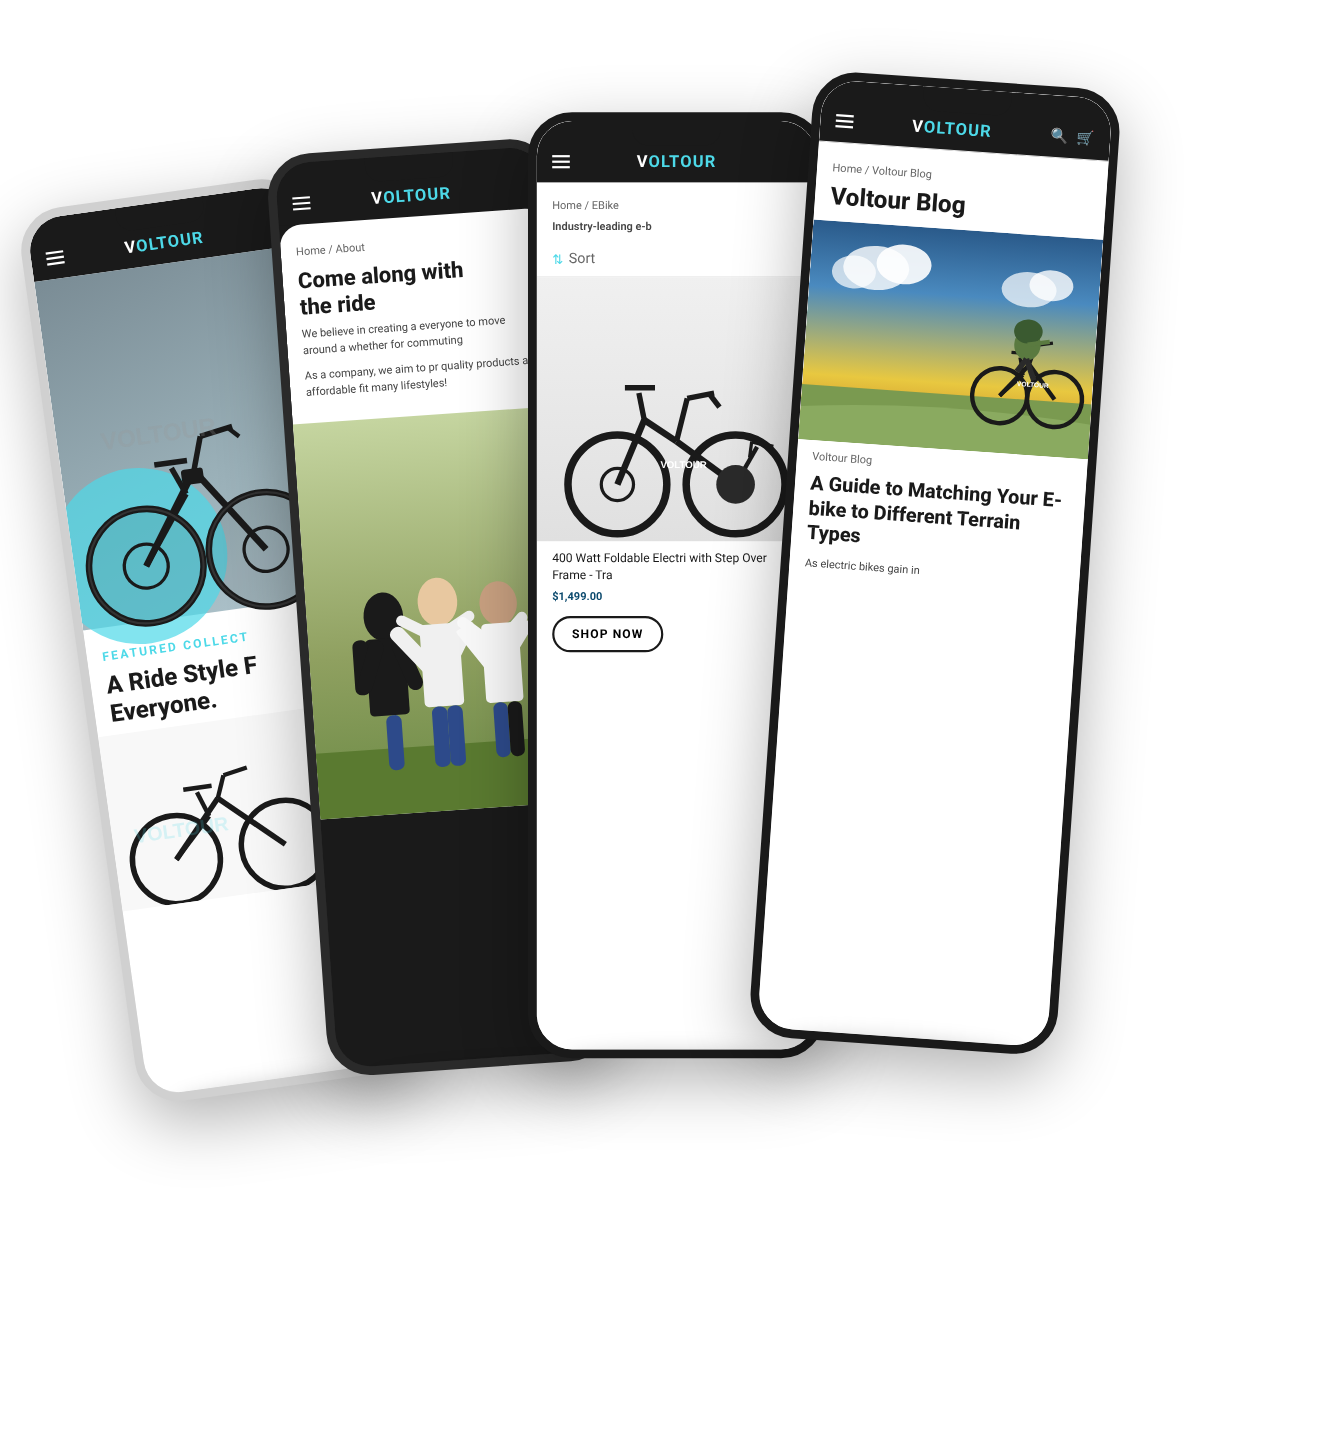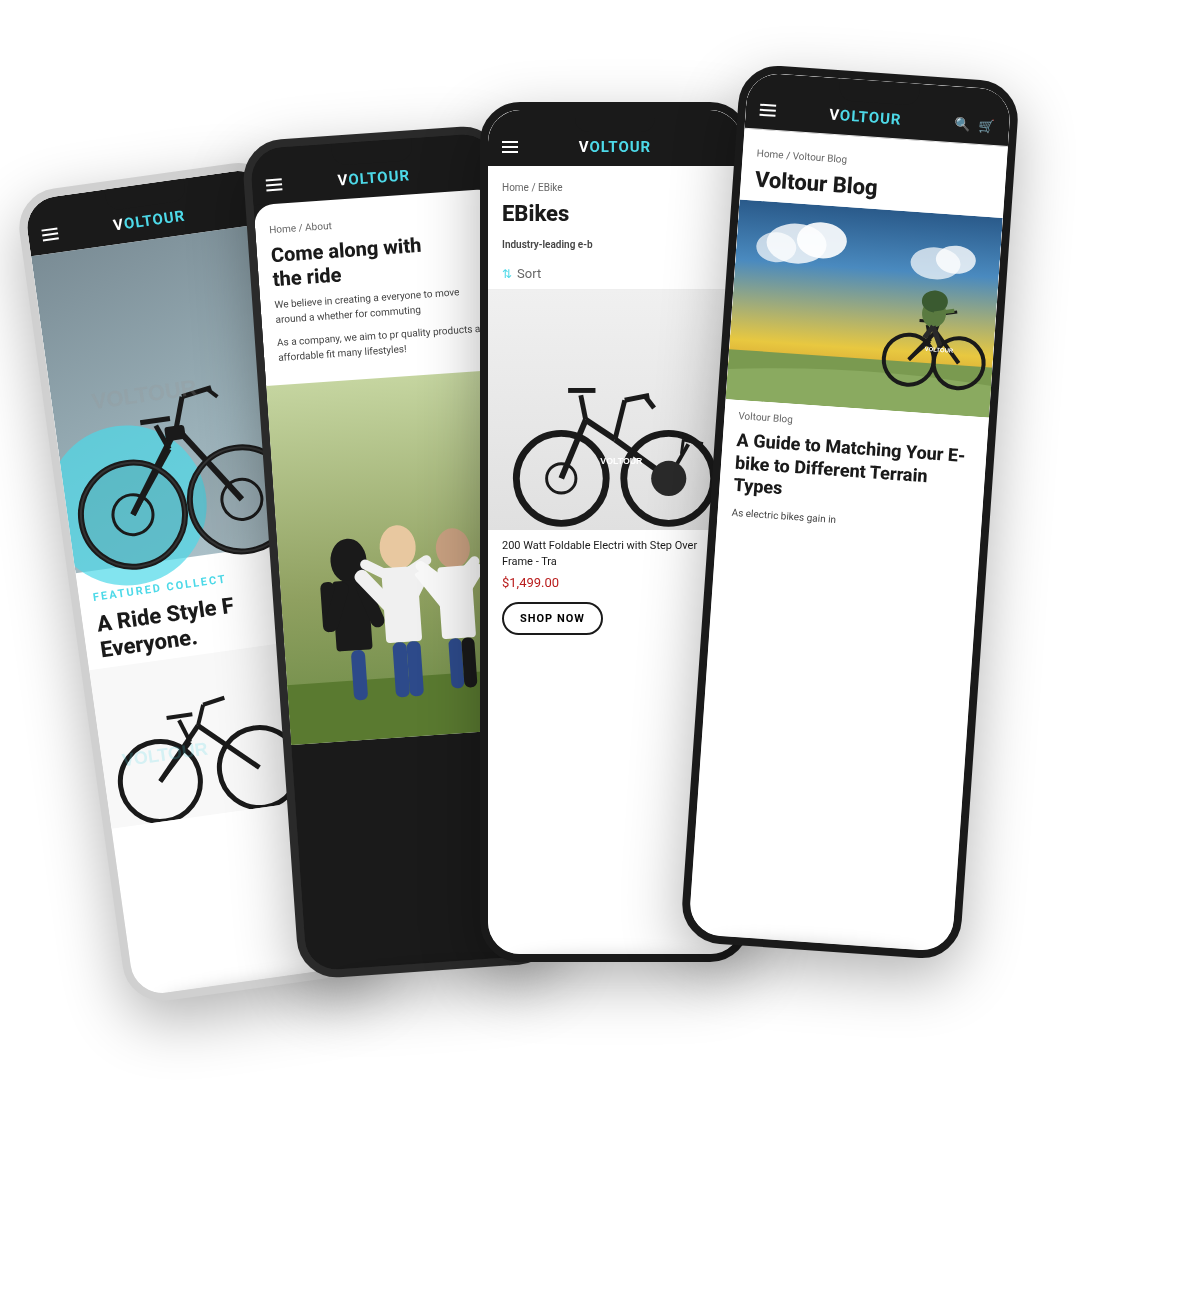--- a/index.html
+++ b/index.html
@@ -243,23 +243,23 @@
 
     
     .product-title {
       font-size: 11px;
       color: #1a1a1a;
       padding: 8px 14px 4px;
       line-height: 1.4;
     }
 
     .product-price {
-      font-size: 13px;
-      font-weight: 400;
-      color: #b91c1c;
+      font-size: 10px;
+      font-weight: 700;
+      color: #0c4a6e;
       padding: 2px 14px 8px;
     }
 
     .shop-btn {
       margin: 4px 14px 28px;
       padding: 8px 16px;
       background: #ffffff;
       border: 2px solid #1a1a1a;
       border-radius: 20px;
       font-size: 11px;
@@ -454,21 +454,20 @@
             <span></span>
         </div>
         <div class="logo">
           <span class="volt">V</span><span class="tour">OLTOUR</span>
         </div>
         <div style="width:16px"></div>
       </div>
 
       <div style="background:#fff;padding:8px 0 0;">
         <div class="breadcrumb">Home / EBike</div>
-        <div class="page-title">EBikes</div>
         <div class="ebike-subtitle">Industry-leading e-b</div>
         
         
         <div class="sort-bar">
           <span style="color:#4dd9e8;font-size:12px;">⇅</span>
           <span class="sort-text">Sort</span>
         </div>
 
         
         <div style="width:100%;height:240px;background:linear-gradient(180deg,#f0f0f0 0%,#e0e0e0 100%);position:relative;overflow:hidden;display:flex;align-items:center;justify-content:center;">
@@ -493,21 +492,21 @@
             <line x1="200" y1="150" x2="220" y2="155" stroke="#1a1a1a" stroke-width="4"></line>
             <line x1="200" y1="150" x2="198" y2="165" stroke="#1a1a1a" stroke-width="3"></line>
 
             <ellipse cx="185" cy="190" rx="18" ry="18" fill="#2a2a2a"></ellipse>
 
             <text x="115" y="175" font-size="9" fill="#fff" font-family="sans-serif" font-weight="bold">VOLTOUR</text>
           </svg>
         </div>
 
         
-        <div class="product-title">200 Watt Foldable Electri with Step Over Frame - Tra</div>
+        <div class="product-title">400 Watt Foldable Electri with Step Over Frame - Tra</div>
         <div class="product-price">$1,499.00</div>
         <div class="shop-btn">SHOP NOW</div>
       </div>
     </div>
   </div>
 
   <div class="phone phone-4">
     <div class="phone-inner">
       <div class="notch"></div>
 

